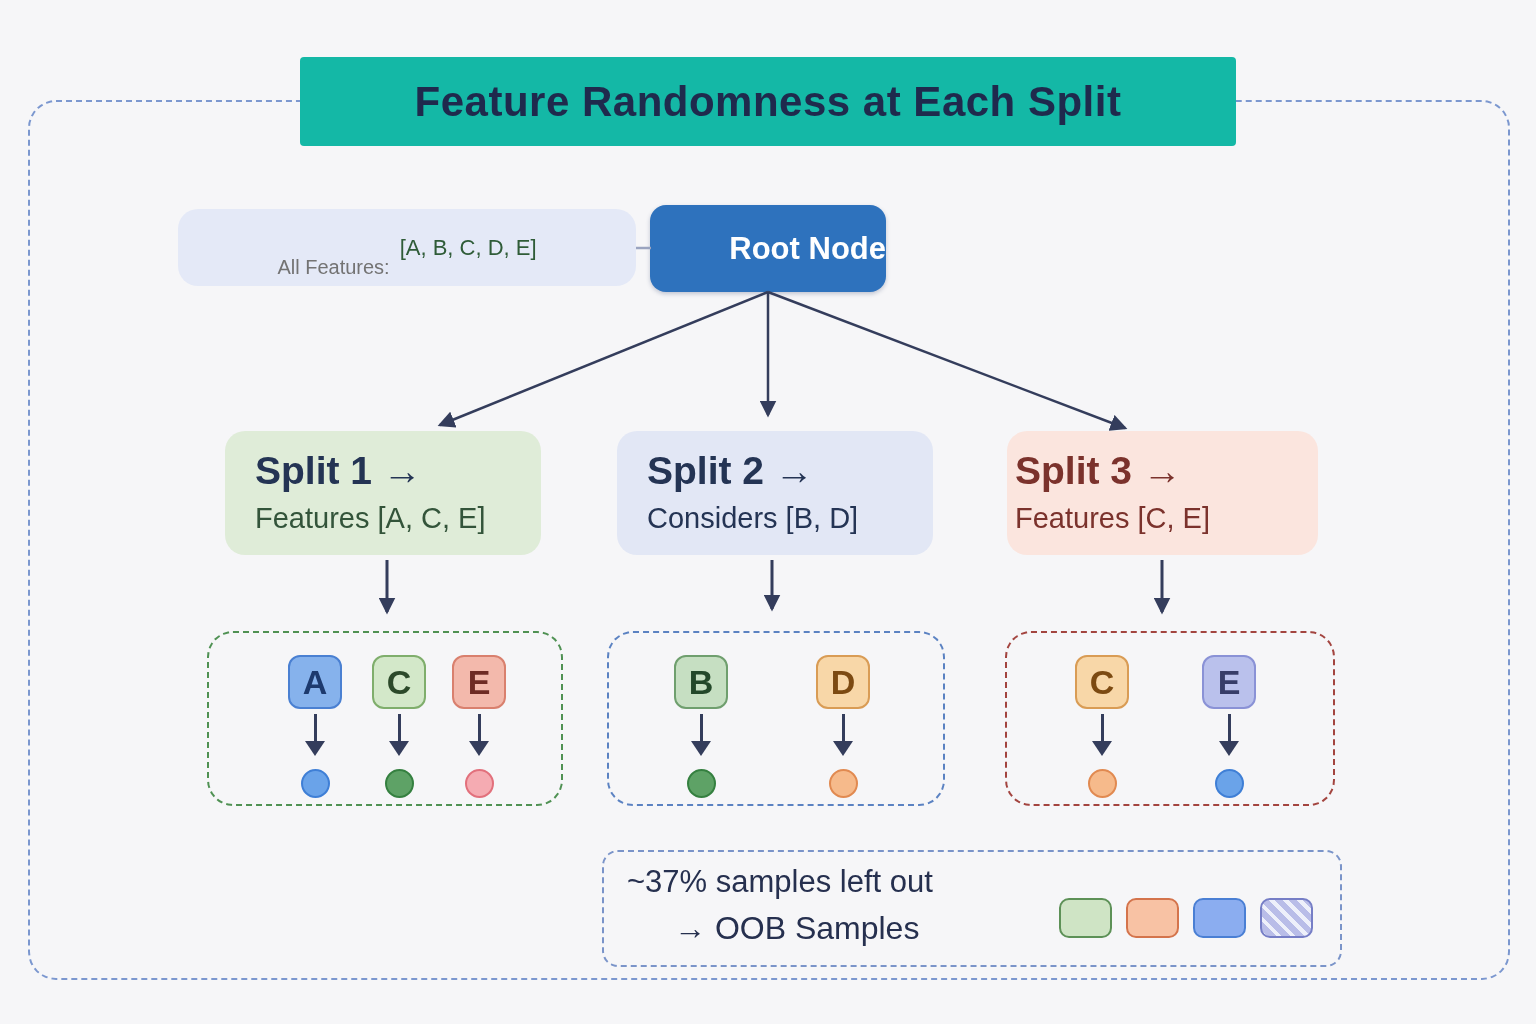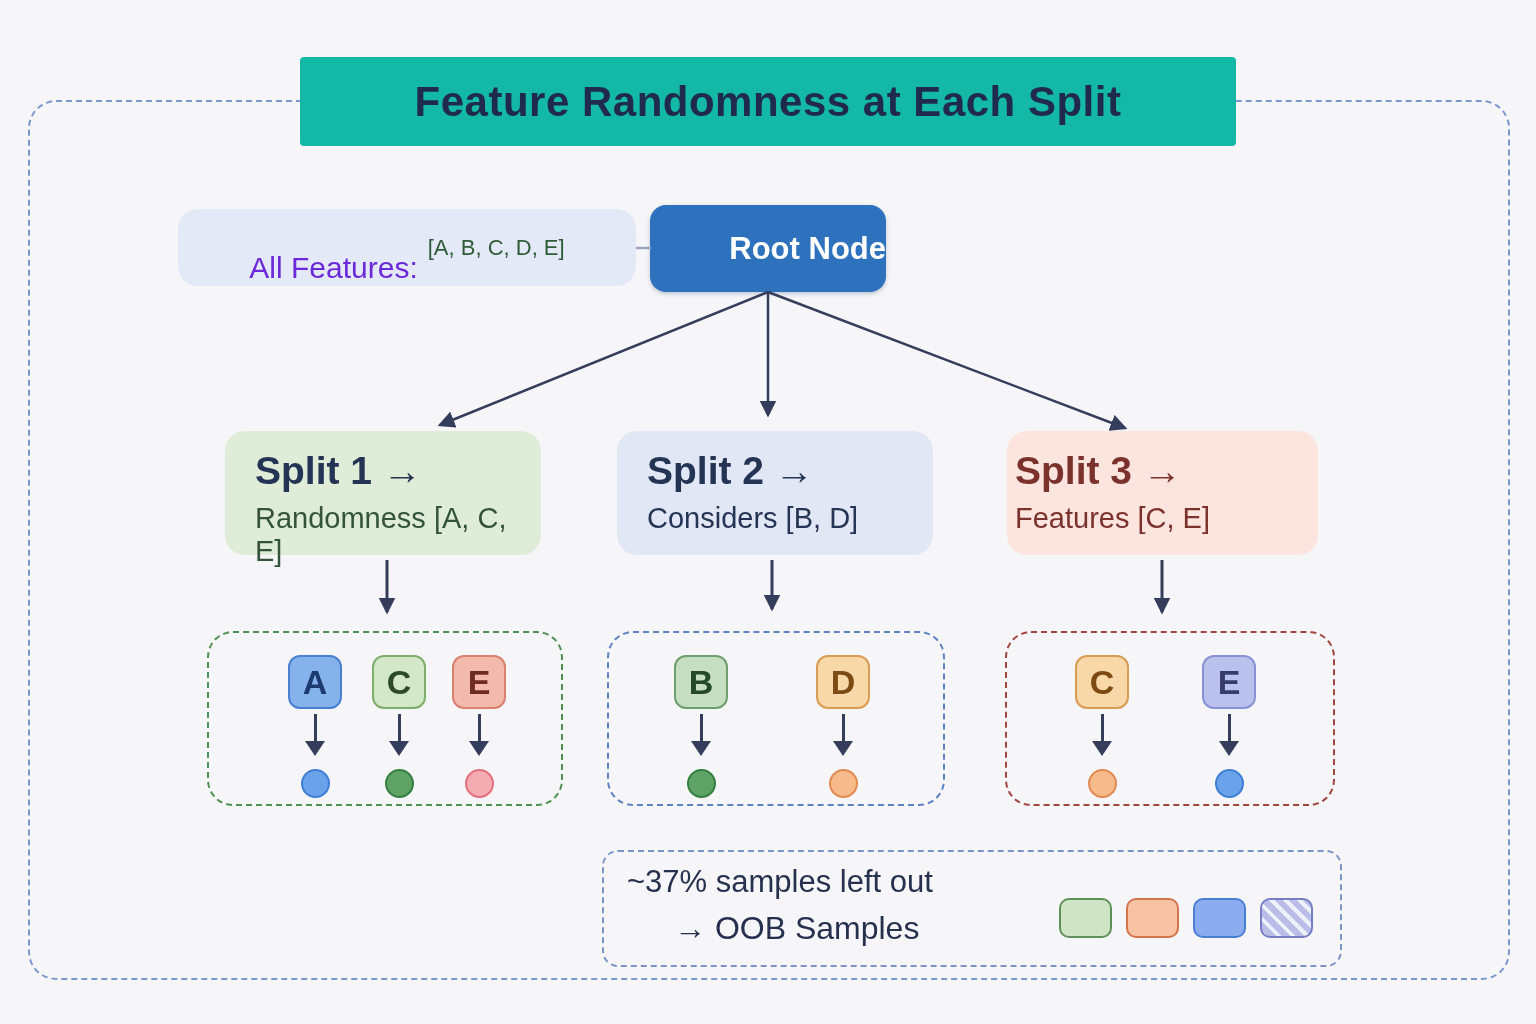--- a/index.html
+++ b/index.html
@@ -30,21 +30,21 @@
     font-size: 42px; font-weight: bold; color: #1f2a4d; letter-spacing: .5px;
   }
 
   
   .features-pill {
     left: 178px; top: 209px; width: 458px; height: 77px;
     background: #e4e9f7;
     border-radius: 20px;
     display: flex; align-items: center; justify-content: center; gap: 10px;
   }
-  .features-pill .lbl { font-size: 30px; color: #6d28d9; margin-top: 40px; }
+  .features-pill .lbl { font-size: 20px; color: #737373; margin-top: 40px; }
   .features-pill .lst { font-size: 22px; color: #2f5c38; }
 
   
   .root-node {
     left: 650px; top: 205px; width: 236px; height: 87px;
     background: #2e72bd;
     border-radius: 16px;
     box-shadow: 0 2px 4px rgba(30,50,100,.25);
     display: flex; align-items: center; justify-content: flex-end;
   }
@@ -160,21 +160,21 @@
   <line x1="768" y1="292" x2="440" y2="425" stroke="#343d5c" stroke-width="2.5" marker-end="url(#ah)"></line>
   <line x1="768" y1="292" x2="768" y2="415" stroke="#343d5c" stroke-width="2.5" marker-end="url(#ah)"></line>
   <line x1="768" y1="292" x2="1125" y2="428" stroke="#343d5c" stroke-width="2.5" marker-end="url(#ah)"></line>
   <line x1="387" y1="560" x2="387" y2="612" stroke="#343d5c" stroke-width="3" marker-end="url(#ah)"></line>
   <line x1="772" y1="560" x2="772" y2="609" stroke="#343d5c" stroke-width="3" marker-end="url(#ah)"></line>
   <line x1="1162" y1="560" x2="1162" y2="612" stroke="#343d5c" stroke-width="3" marker-end="url(#ah)"></line>
 </svg>
 
 <div class="abs split-box split-1">
   <div class="split-title">Split 1 →</div>
-  <div class="split-considers">Randomness [A, C, E]</div>
+  <div class="split-considers">Features [A, C, E]</div>
 </div>
 <div class="abs split-box split-2">
   <div class="split-title">Split 2 →</div>
   <div class="split-considers">Considers [B, D]</div>
 </div>
 <div class="abs split-box split-3">
   <div class="split-title">Split 3 →</div>
   <div class="split-considers">Features [C, E]</div>
 </div>
 

